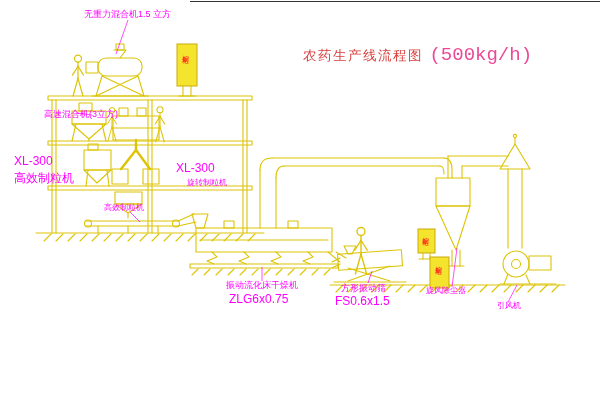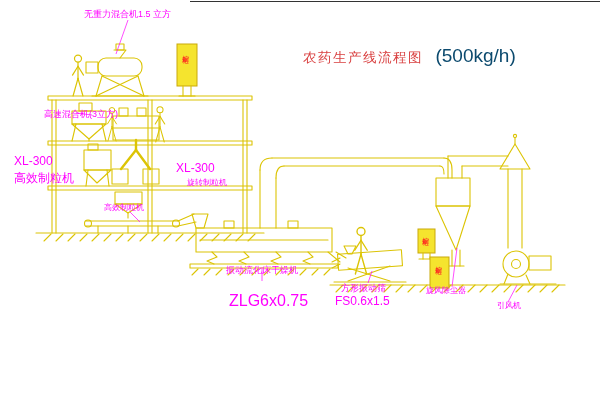--- a/index.html
+++ b/index.html
@@ -9,21 +9,21 @@
   }
   svg{position:absolute;left:0;top:0;}
   svg .y{stroke:#DCC404;stroke-width:1.1;fill:none;stroke-linecap:round;stroke-linejoin:round;}
   svg .ythick{stroke:#DCC404;stroke-width:2.4;fill:none;stroke-linecap:round;}
   svg .yfill{fill:#F5E42E;stroke:#C9A90B;stroke-width:1;}
   svg .mag{stroke:#FF00FF;stroke-width:0.7;fill:none;}
   svg .dark{stroke:#333;stroke-width:1.2;fill:none;}
   .lbl{position:absolute;color:#FF00FF;white-space:nowrap;line-height:1;}
   .title{position:absolute;left:283px;top:46px;color:#D94040;white-space:nowrap;line-height:1;}
   .title .main{font-size:13.5px;letter-spacing:1.5px;margin-left:20px;}
-  .title .cap{font-size:19px;color:#0c4a6e;margin-left:8px;font-family:Liberation Sans, sans-serif;}
+  .title .cap{font-size:19px;color:#ec4899;margin-left:2px;font-family:Liberation Mono, monospace;}
   .cab{position:absolute;color:#FF2020;font-size:6.5px;writing-mode:vertical-rl;text-orientation:upright;letter-spacing:1px;line-height:1;}
 </style>
 </head>
 <body>
 
 <div class="canvas">
 
   <svg width="600" height="403" viewBox="0 0 600 403">
     <defs>
       <g id="person">
@@ -231,22 +231,22 @@
   <div class="lbl" style="left:44px;top:110px;font-size:9px;text-align:right;">高速混合机(3立方)</div>
 
   <div class="lbl" style="left:14px;top:155px;font-size:12px;">XL-300</div>
   <div class="lbl" style="left:14px;top:172px;font-size:12px;">高效制粒机</div>
 
   <div class="lbl" style="left:176px;top:162px;font-size:12px;">XL-300</div>
   <div class="lbl" style="left:176px;top:179px;font-size:8px;margin-left:11px;">旋转制粒机</div>
 
   <div class="lbl" style="left:104px;top:204px;font-size:8px;">高效制粒机</div>
 
-  <div class="lbl" style="left:226px;top:266px;font-size:9px;">振动流化床干燥机</div>
-  <div class="lbl" style="left:229px;top:293px;font-size:16px;">ZLG6x0.75</div>
+  <div class="lbl" style="left:226px;top:281px;font-size:9px;">振动流化床干燥机</div>
+  <div class="lbl" style="left:229px;top:293px;font-size:12px;">ZLG6x0.75</div>
 
   <div class="lbl" style="left:341px;top:284px;font-size:9px;">方形振动筛</div>
   <div class="lbl" style="left:335px;top:295px;font-size:12px;text-align:right;">FS0.6x1.5</div>
 
   <div class="lbl" style="left:426px;top:287px;font-size:8px;">旋风除尘器</div>
   <div class="lbl" style="left:497px;top:302px;font-size:8px;">引风机</div>
 
   <div class="cab" style="left:182px;top:50px;height:34px;">控制柜</div>
   <div class="cab" style="left:422px;top:232px;height:20px;">控制柜</div>
   <div class="cab" style="left:435px;top:261px;height:26px;">控制柜</div>

